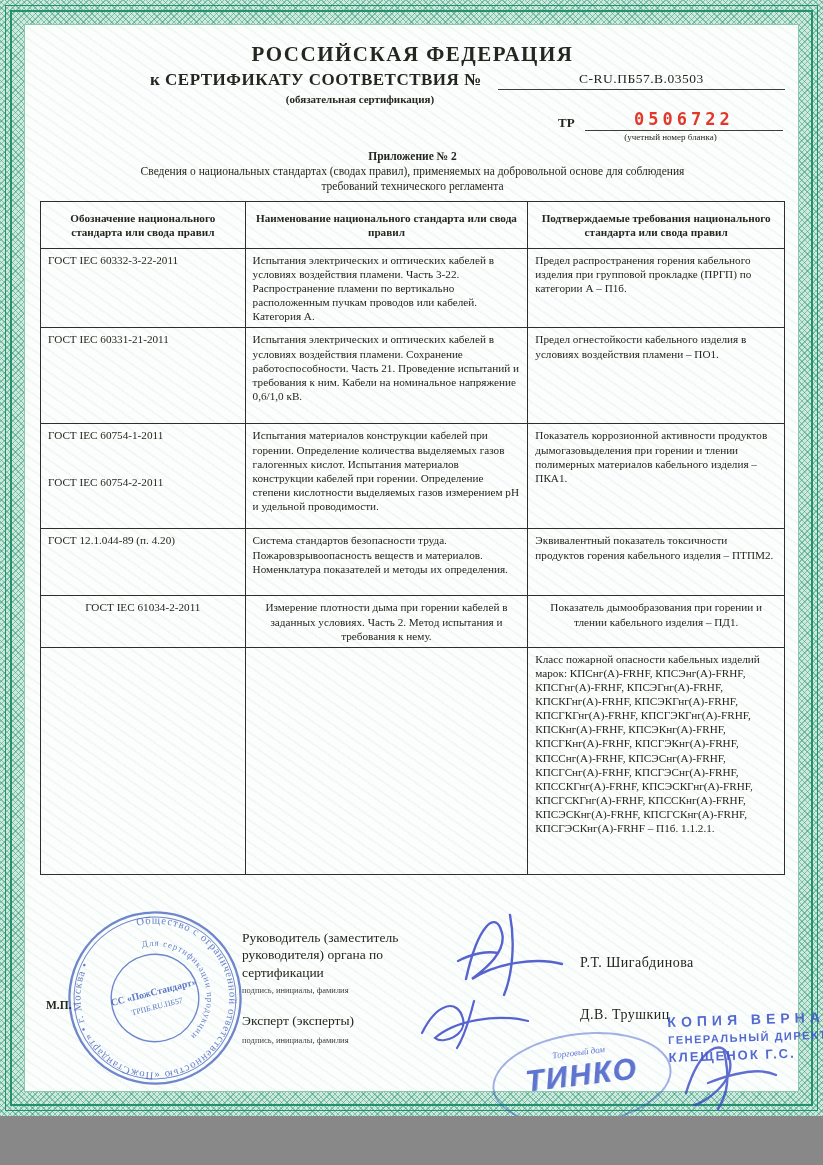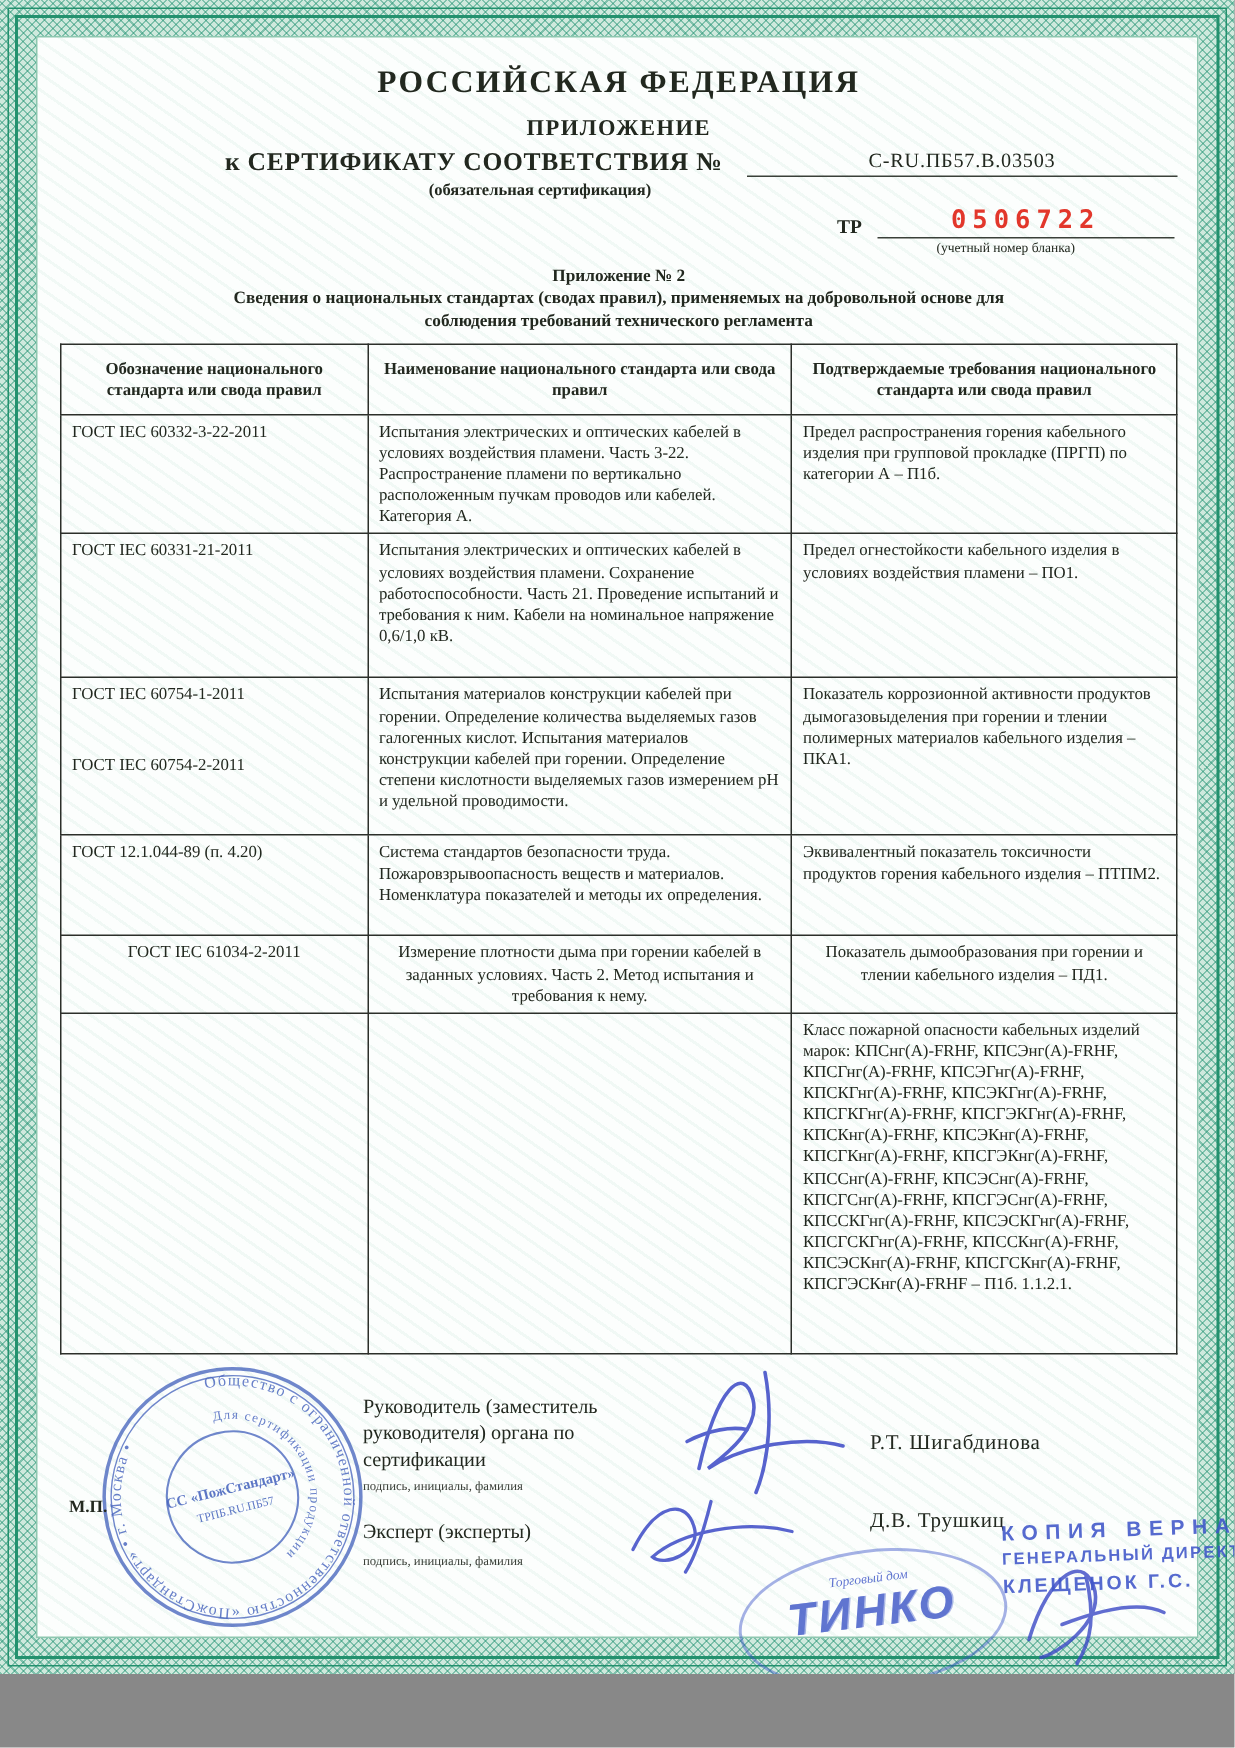--- a/index.html
+++ b/index.html
@@ -25,21 +25,21 @@
   .cert-title{font-weight:bold;font-size:17px;margin-left:110px;white-space:nowrap;letter-spacing:.5px;}
   .cert-num-wrap{flex:1;margin-left:16px;border-bottom:1.5px solid #3a4039;text-align:center;font-size:13.5px;padding-bottom:2px;letter-spacing:.5px;}
   .cert-sub{width:440px;margin:3px 0 0 100px;text-align:center;font-weight:bold;font-size:11px;}
   .tr-block{width:225px;margin-left:auto;margin-right:2px;margin-top:4px;}
   .tr-row{display:flex;align-items:flex-end;}
   .tr-label{font-weight:bold;font-size:13px;margin-right:10px;}
   .tr-num-wrap{flex:1;border-bottom:1.5px solid #3a4039;text-align:center;padding-bottom:1px;}
   .tr-num{font-family:"DejaVu Sans Mono",monospace;font-weight:bold;font-size:17px;letter-spacing:4px;color:#e2372b;}
   .tr-note{text-align:center;font-size:9px;margin-top:1px;}
   .app-num{text-align:center;font-weight:bold;font-size:11.5px;margin-top:8px;}
-  .app-desc{text-align:center;font-weight:bold;font-size:11.5px;width:570px;margin:2px auto 0;line-height:1.3;}
+  .app-desc{text-align:center;font-weight:normal;font-size:11.5px;width:570px;margin:2px auto 0;line-height:1.3;}
   table.std{width:100%;border-collapse:collapse;margin-top:7px;table-layout:fixed;}
   table.std th,table.std td{
     border:1.4px solid #2c2f2a;vertical-align:top;padding:4px 7px;
     font-size:11.2px;line-height:1.26;word-wrap:break-word;
   }
   table.std th{font-weight:bold;text-align:center;vertical-align:middle;padding:3px 6px;}
   col.c1{width:27.5%;} col.c2{width:38%;} col.c3{width:34.5%;}
   tr.hr{height:47px;} tr.r1{height:77px;} tr.r2{height:96px;} tr.r3{height:105px;}
   tr.r4{height:67px;font-family:Liberation Serif, serif;} tr.r5{height:48px;text-align:center;} tr.r6{height:227px;}
   .std2{display:block;margin-top:32px;}
@@ -69,21 +69,20 @@
 </head>
 <body>
 
 <div class="page">
   <div class="frame-outer"></div>
   <div class="frame-mid"></div>
   <div class="inner-sheet"></div>
 
   <div class="content">
     <div class="country">РОССИЙСКАЯ ФЕДЕРАЦИЯ</div>
-    <div class="app-title">ПРИЛОЖЕНИЕ</div>
 
     <div class="cert-row">
       <div class="cert-title">к СЕРТИФИКАТУ СООТВЕТСТВИЯ  №</div>
       <div class="cert-num-wrap">C-RU.ПБ57.В.03503</div>
     </div>
     <div class="cert-sub">(обязательная сертификация)</div>
 
     <div class="tr-block">
       <div class="tr-row">
         <div class="tr-label">ТР</div>

